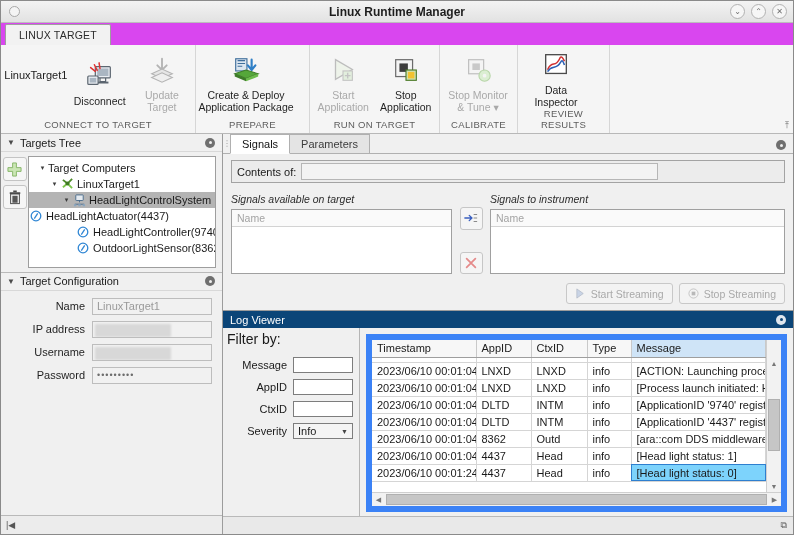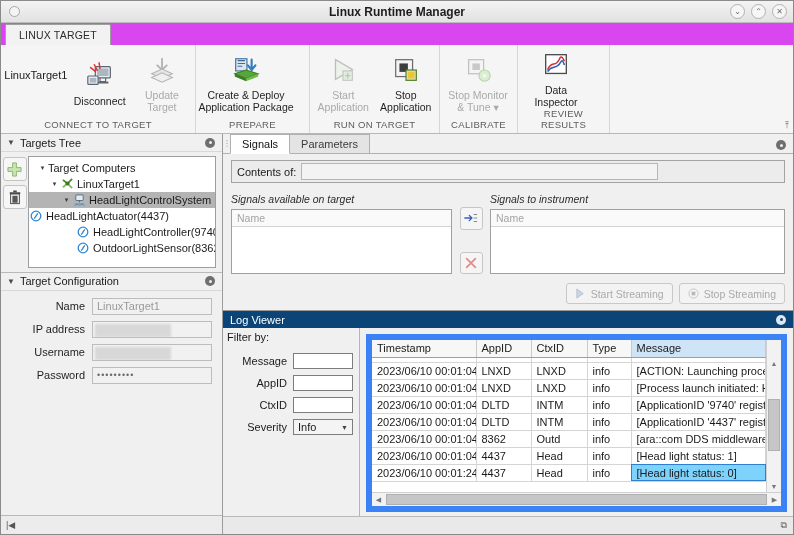--- a/index.html
+++ b/index.html
@@ -376,21 +376,21 @@
   }
   .log-head .lh-opts::after { content: ""; width: 3px; height: 3px; border-radius: 50%; background: #0b4578; }
   .log-body { flex: 1; display: flex; min-height: 0; background: #f0f0f0; }
 
   .filter-col {
     width: 136px; min-width: 136px;
     border-right: 1px solid #b5b5b5;
     display: flex; flex-direction: column;
   }
   .filter-title {
-    font-size: 11px; padding: 3px 0 6px 4px;
+    font-size: 14px; padding: 3px 0 6px 4px;
   }
   .filter-row {
     display: flex; align-items: center;
     margin-bottom: 6px;
     padding-right: 6px;
   }
   .filter-label {
     width: 64px; text-align: right; padding-right: 6px;
     font-size: 11px;
   }

